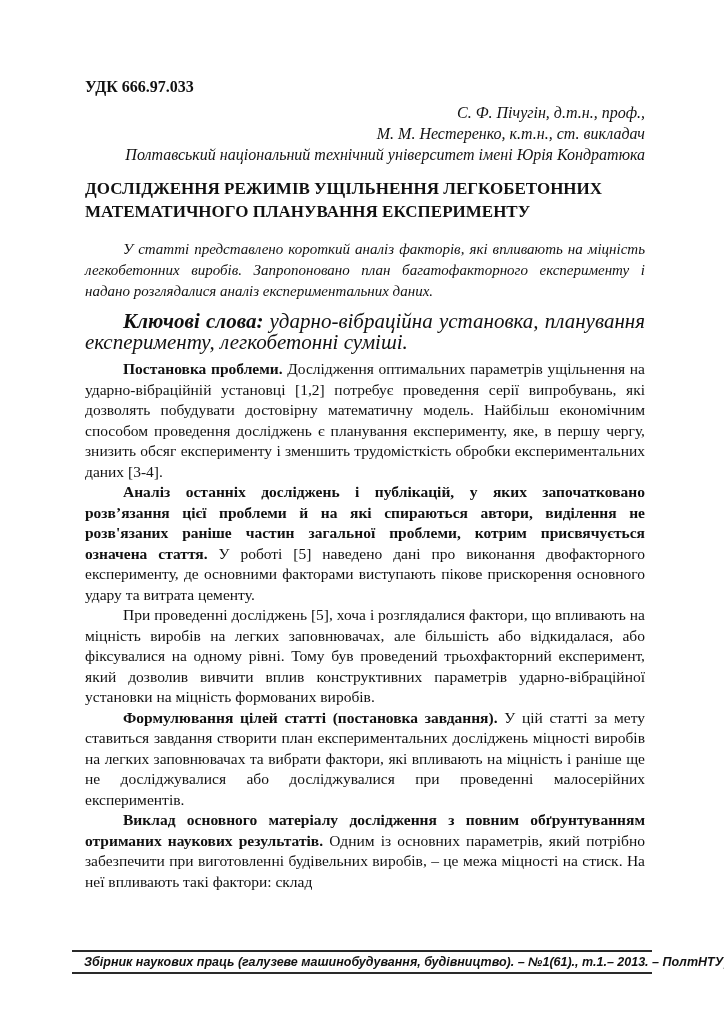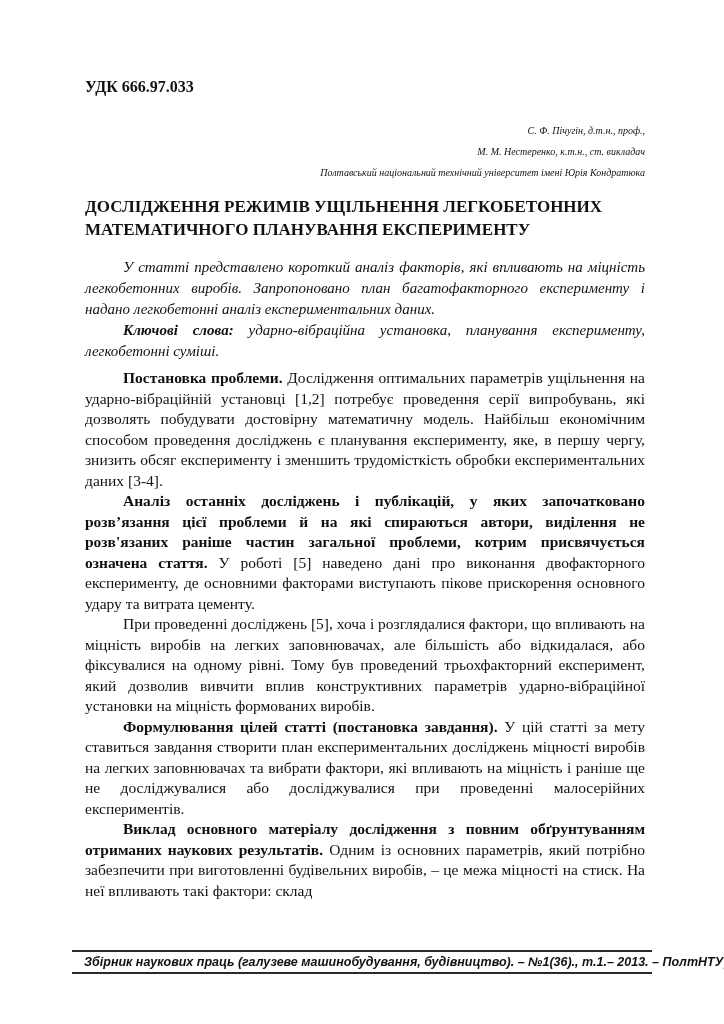--- a/index.html
+++ b/index.html
@@ -20,44 +20,45 @@
     left: 85px;
     top: 78px;
     width: 560px;
   }
   .udk {
     font-weight: bold;
     font-size: 16px;
     line-height: 18px;
   }
   .byline {
-    margin-top: 24px;
+    margin-top: 6px;
     text-align: right;
     font-style: italic;
-    font-size: 10px;
+    font-size: 16px;
     line-height: 21px;
   }
   .title {
     margin-top: 12px;
     text-align: left;
     font-weight: bold;
     font-size: 17px;
     line-height: 23px;
   }
   .abstract {
     margin-top: 16px;
     font-style: italic;
     font-size: 15px;
     line-height: 21px;
     text-align: justify;
     text-indent: 38px;
   }
   .keywords {
+    margin-top: 9px;
     font-style: italic;
-    font-size: 15px;
+    font-size: 21px;
     line-height: 21px;
     text-align: justify;
     text-indent: 38px;
   }
   .keywords .kw-label {
     font-weight: bold;
   }
   .body-text {
     margin-top: 6px;
   }
@@ -109,33 +110,33 @@
     <div>С. Ф. Пічугін, д.т.н., проф.,</div>
     <div>М. М. Нестеренко, к.т.н., ст. викладач</div>
     <div>Полтавський національний технічний університет імені Юрія Кондратюка</div>
   </div>
 
   <div class="title">
     <div>ДОСЛІДЖЕННЯ РЕЖИМІВ УЩІЛЬНЕННЯ ЛЕГКОБЕТОННИХ</div>
     <div>МАТЕМАТИЧНОГО ПЛАНУВАННЯ ЕКСПЕРИМЕНТУ</div>
   </div>
 
-  <div class="abstract">У статті представлено короткий аналіз факторів, які впливають на міцність легкобетонних виробів. Запропоновано план багатофакторного експерименту і надано легкобетонні аналіз експериментальних даних.</div>
+  <div class="abstract">У статті представлено короткий аналіз факторів, які впливають на міцність легкобетонних виробів. Запропоновано план багатофакторного експерименту і надано розглядалися аналіз експериментальних даних.</div>
 
   <div class="keywords">
     <span class="kw-label">Ключові слова:</span>
     <span>ударно-вібраційна установка, планування експерименту, легкобетонні суміші.</span>
   </div>
 
   <div class="body-text">
     <p class="para"><span class="lead">Постановка проблеми.</span> <span>Дослідження оптимальних параметрів ущільнення на ударно-вібраційній установці [1,2] потребує проведення серії випробувань, які дозволять побудувати достовірну математичну модель. Найбільш економічним способом проведення досліджень є планування експерименту, яке, в першу чергу, знизить обсяг експерименту і зменшить трудомісткість обробки експериментальних даних [3-4].</span></p>
     <p class="para"><span class="lead">Аналіз останніх досліджень і публікацій, у яких започатковано розв’язання цієї проблеми й на які спираються автори, виділення не розв'язаних раніше частин загальної проблеми, котрим присвячується означена стаття.</span> <span>У роботі [5] наведено дані про виконання двофакторного експерименту, де основними факторами виступають пікове прискорення основного удару та витрата цементу.</span></p>
     <p class="para"><span class="lead"></span> <span>При проведенні досліджень [5], хоча і розглядалися фактори, що впливають на міцність виробів на легких заповнювачах, але більшість або відкидалася, або фіксувалися на одному рівні. Тому був проведений трьохфакторний експеримент, який дозволив вивчити вплив конструктивних параметрів ударно-вібраційної установки на міцність формованих виробів.</span></p>
     <p class="para"><span class="lead">Формулювання цілей статті (постановка завдання).</span> <span>У цій статті за мету ставиться завдання створити план експериментальних досліджень міцності виробів на легких заповнювачах та вибрати фактори, які впливають на міцність і раніше ще не досліджувалися або досліджувалися при проведенні малосерійних експериментів.</span></p>
     <p class="para"><span class="lead">Виклад основного матеріалу дослідження з повним обґрунтуванням отриманих наукових результатів.</span> <span>Одним із основних параметрів, який потрібно забезпечити при виготовленні будівельних виробів, – це межа міцності на стиск. На неї впливають такі фактори: склад</span></p>
   </div>
 
 </div>
 
 <div class="footer">
-  <span class="journal">Збірник наукових праць (галузеве машинобудування, будівництво). – №1(36)., т.1.– 2013. – ПолтНТУ</span>
+  <span class="journal">Збірник наукових праць (галузеве машинобудування, будівництво). – №1(61)., т.1.– 2013. – ПолтНТУ</span>
   <span class="pagenum">183</span>
 </div>
 
 </body></html>

